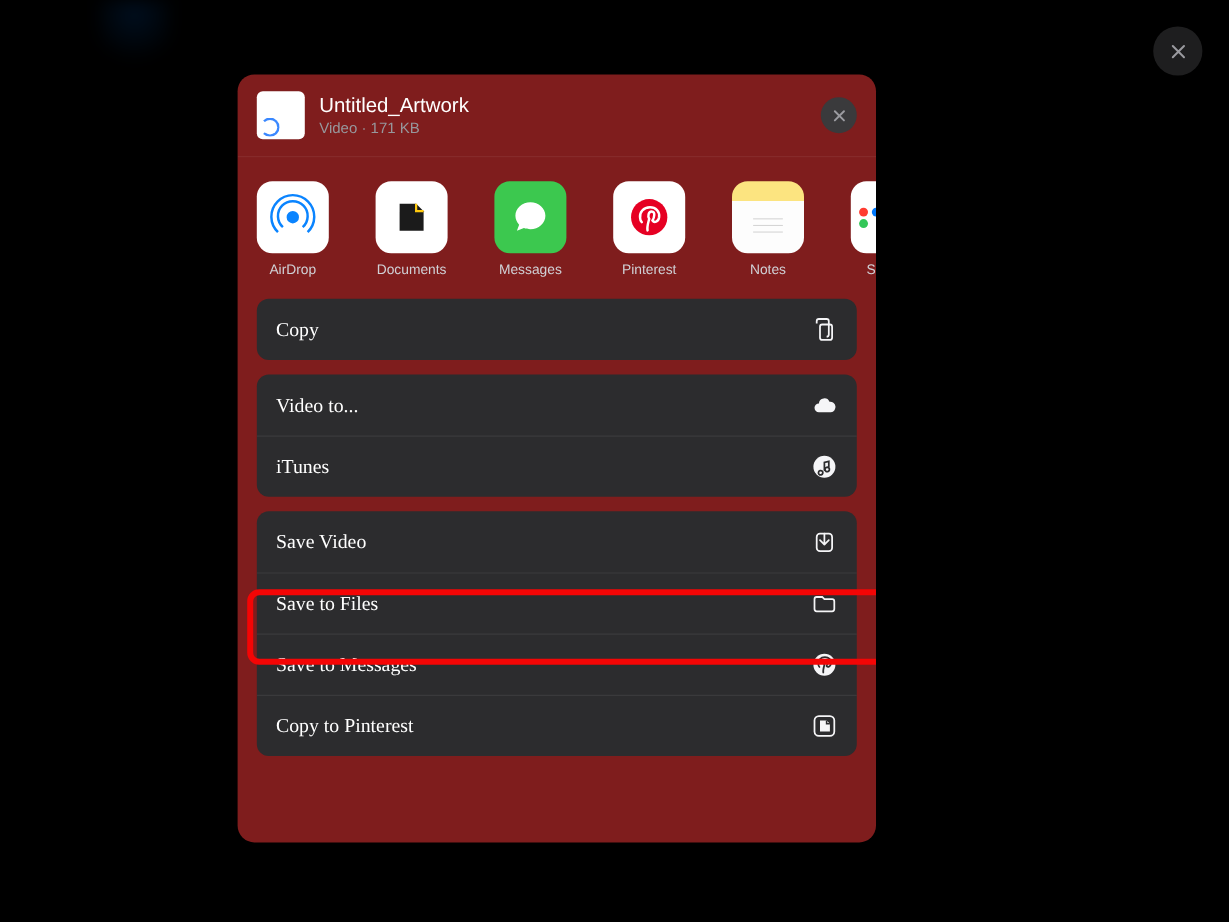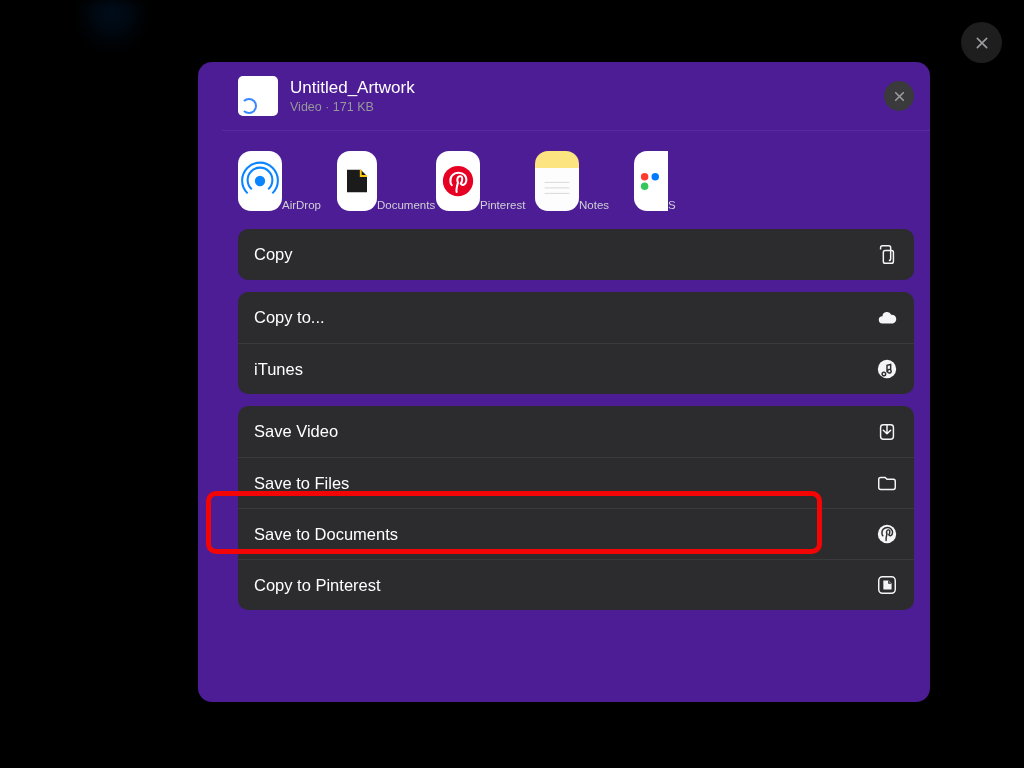--- a/index.html
+++ b/index.html
@@ -24,27 +24,26 @@
     border-radius: 50%;
     background: rgba(60,60,62,0.5);
     display: flex; align-items: center; justify-content: center;
     cursor: pointer;
   }
   .top-close svg { width: 16px; height: 16px; stroke: #9a9a9f; }
 
   .sheet {
     position: absolute;
     left: 198px; top: 62px;
-    width: 732px;
+    width: 532px;
     height: 640px;
-    background: #4c1d95;
+    background: #7f1d1d;
     border-radius: 14px;
     box-shadow: 0 10px 40px rgba(0,0,0,0.7);
     overflow: hidden;
-    padding-left: 24px;
   }
   .sheet-header {
     display: flex;
     align-items: center;
     padding: 14px 16px 14px 16px;
     border-bottom: 1px solid rgba(255,255,255,0.06);
     position: relative;
   }
   .thumb {
     width: 40px; height: 40px;
@@ -78,22 +77,22 @@
 
   .app-row {
     display: flex;
     gap: 39px;
     padding: 20px 16px 18px 16px;
     overflow-x: hidden;
     white-space: nowrap;
   }
   .app-item {
     display: flex;
-    flex-direction: row;
-    align-items: flex-end;
+    flex-direction: column;
+    align-items: center;
     width: 60px;
     cursor: pointer;
     flex-shrink: 0;
   }
   .app-icon {
     width: 60px; height: 60px;
     border-radius: 13px;
     display: flex; align-items: center; justify-content: center;
   }
   .app-label { font-size: 11.5px; color: #d0d0d5; margin-top: 8px; text-align: center; white-space: normal; }
@@ -103,20 +102,21 @@
   .ai-blue  { background: #1e82ff; }
   .ai-red   { background: #fff; }
   .ai-notes { background: linear-gradient(180deg, #fce480 0 28%, #fdfdfd 28%); }
   .ai-multi { background: #fff; }
 
   .action-group {
     margin: 0 16px 12px 16px;
     background: #2c2c2e;
     border-radius: 10px;
     overflow: hidden;
+    font-family: Liberation Serif, serif;
   }
   .action-item {
     display: flex;
     align-items: center;
     justify-content: space-between;
     padding: 0 16px;
     height: 51px;
     font-size: 16.5px;
     color: #fff;
     cursor: pointer;
@@ -179,20 +179,28 @@
     <div class="app-item">
       <div class="app-icon ai-white">
         <svg viewBox="0 0 64 64" width="40" height="40">
           <path d="M16 14 h22 l10 10 v26 H16 Z" fill="#1b1b1b"></path>
           <path d="M38 14 v10 h10" fill="none" stroke="#ffc90e" stroke-width="3"></path>
         </svg>
       </div>
       <div class="app-label">Documents</div>
     </div>
 
+    <div class="app-item">
+      <div class="app-icon ai-green">
+        <svg viewBox="0 0 64 64" width="40" height="40">
+          <path d="M12 30 c0-10 9-18 20-18 s20 8 20 18 -9 18 -20 18 c-3 0-6-.6-8.6-1.6 L14 50 l3-8 C14 38.6 12 34.5 12 30 Z" fill="#fff"></path>
+        </svg>
+      </div>
+      <div class="app-label">Messages</div>
+    </div>
 
 
     <div class="app-item">
       <div class="app-icon ai-red">
         <svg viewBox="0 0 64 64" width="44" height="44">
           <circle cx="32" cy="32" r="22" fill="#e60023"></circle>
           <path d="M30 48 c-1-4 1-10 2-14 c-2-3-1-9 3-9 c5 0 3 8 1 11 c2 3 7 2 8-4 c1-7-4-12-11-12 c-8 0-13 6-12 13 c0 2 1 4 2 5" fill="none" stroke="#fff" stroke-width="3" stroke-linecap="round"></path>
         </svg>
       </div>
       <div class="app-label">Pinterest</div>
@@ -229,21 +237,21 @@
         <svg viewBox="0 0 24 24" fill="none" stroke="#f5f5f7" stroke-width="1.6">
           <rect x="8" y="7" width="11" height="14" rx="2"></rect>
           <path d="M8 7 V5 a2 2 0 0 1 2-2 h7 a2 2 0 0 1 2 2 v12 a2 2 0 0 1-2 2" transform="translate(-3,-1)"></path>
         </svg>
       </span>
     </div>
   </div>
 
   <div class="action-group">
     <div class="action-item">
-      <span>Copy to...</span>
+      <span>Video to...</span>
       <span class="right-icon">
         <svg viewBox="0 0 24 24">
             <path d="M7 18 a4 4 0 0 1 0-8 a5 5 0 0 1 9.6-1.5 A4 4 0 0 1 18 18 Z" fill="#f5f5f7"></path>
           </svg>
       </span>
     </div>
     <div class="action-item">
       <span>iTunes</span>
       <span class="right-icon">
         <svg viewBox="0 0 24 24">
@@ -266,21 +274,21 @@
     </div>
     <div class="action-item">
       <span>Save to Files</span>
       <span class="right-icon">
         <svg viewBox="0 0 24 24" fill="none" stroke="#f5f5f7" stroke-width="1.6">
             <path d="M3 8 a2 2 0 0 1 2-2 h5 l2 2 h7 a2 2 0 0 1 2 2 v7 a2 2 0 0 1-2 2 H5 a2 2 0 0 1-2-2 Z"></path>
           </svg>
       </span>
     </div>
     <div class="action-item">
-      <span>Save to Documents</span>
+      <span>Save to Messages</span>
       <span class="right-icon">
         <svg viewBox="0 0 24 24">
             <circle cx="12" cy="12" r="10" fill="#f5f5f7"></circle>
             <path d="M11 19 c-.5-2 .5-5 1-7 c-1-1.5-.5-4.5 1.5-4.5 c2.5 0 1.5 4 .5 5.5 c1 1.5 3.5 1 4-2 c.5-3.5-2-6-5.5-6 c-4 0-6.5 3-6 6.5 c0 1 .5 2 1 2.5" fill="none" stroke="#2c2c2e" stroke-width="1.6" stroke-linecap="round"></path>
           </svg>
       </span>
     </div>
     <div class="action-item last-cut">
       <span>Copy to Pinterest</span>
       <span class="right-icon">

